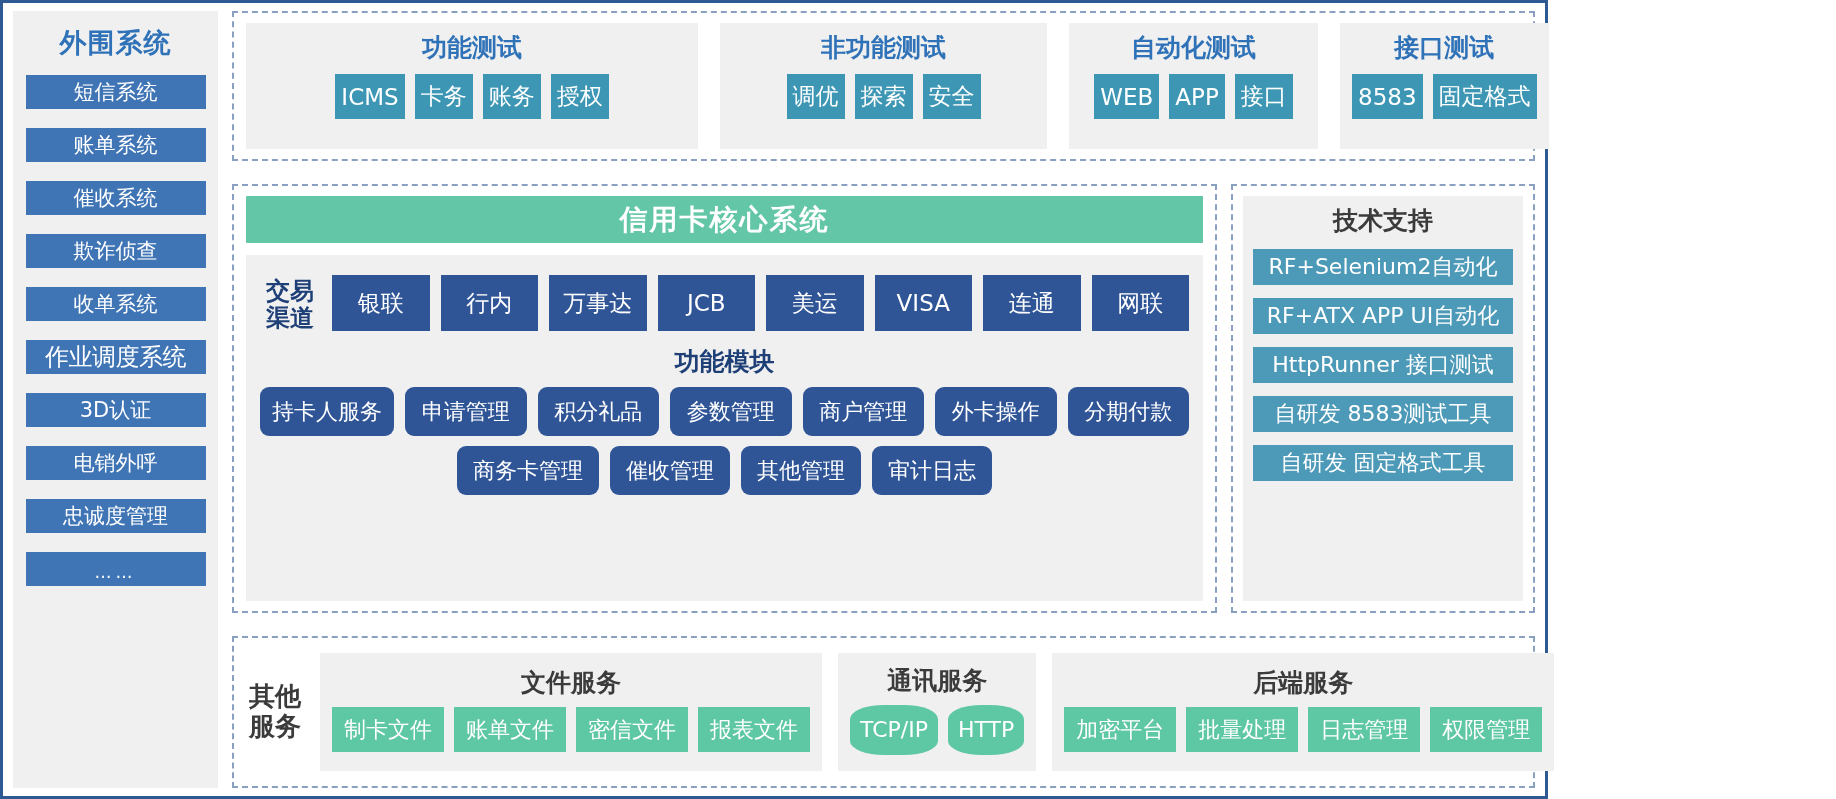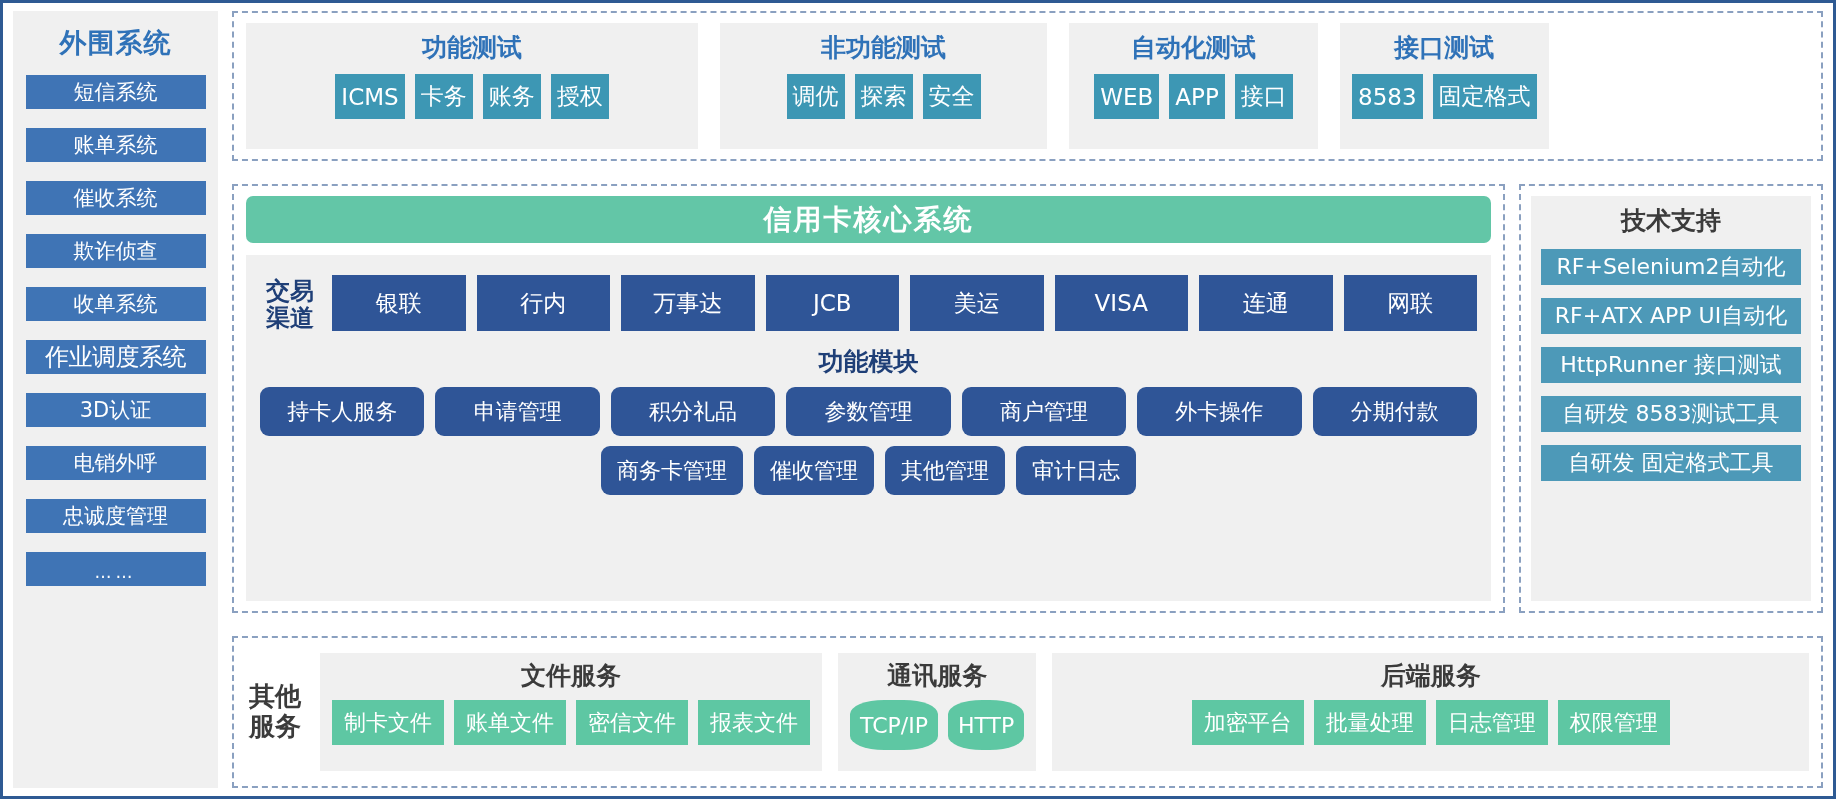--- a/index.html
+++ b/index.html
@@ -1,20 +1,20 @@
 <!DOCTYPE html>
 <html><head>
 <meta charset="utf-8">
 <style>
   html,body{margin:0;padding:0;background:#fff;}
   body{width:1836px;height:799px;font-family:"DejaVu Sans","Liberation Sans",sans-serif;}
 
   .frame{
     box-sizing:border-box;
-    width:1836px;height:799px;
+    width:1548px;height:799px;
     border:3px solid #2e5a93;
     background:#ffffff;
     padding:8px 10px 8px 10px;
     display:flex;
     gap:14px;
   }
 
   
   .sidebar{
     box-sizing:border-box;
@@ -101,21 +101,21 @@
   .core-wrap{
     flex:1 1 auto;
     padding:10px 12px;
     display:flex;flex-direction:column;
     min-width:0;
   }
   .core-banner{
     background:#63c6a7;
     color:#ffffff;
     font-size:28px;font-weight:bold;letter-spacing:2px;
-    border-radius:7px;
+    border-radius:1px;
     height:47px;
     display:flex;align-items:center;justify-content:center;
     margin-bottom:12px;
   }
   .core-body{
     background:#f0f0f0;
     flex:1 1 auto;
     display:flex;flex-direction:column;
     padding:0;
   }
@@ -204,21 +204,21 @@
     line-height:1.15;
     flex:0 0 58px;
     text-align:center;
   }
   .svc-card{
     box-sizing:border-box;
     background:#f0f0f0;
     padding:6px 12px 12px 12px;
     display:flex;flex-direction:column;align-items:center;
     height:118px;
-    justify-content:flex-start;
+    justify-content:center;
   }
   .svc-title{
     font-size:25px;font-weight:bold;color:#3b3b3b;
     margin-bottom:8px;white-space:nowrap;
   }
   .chip-green{
     box-sizing:border-box;
     background:#5ec7a3;color:#ffffff;
     font-size:22px;
     height:45px;

